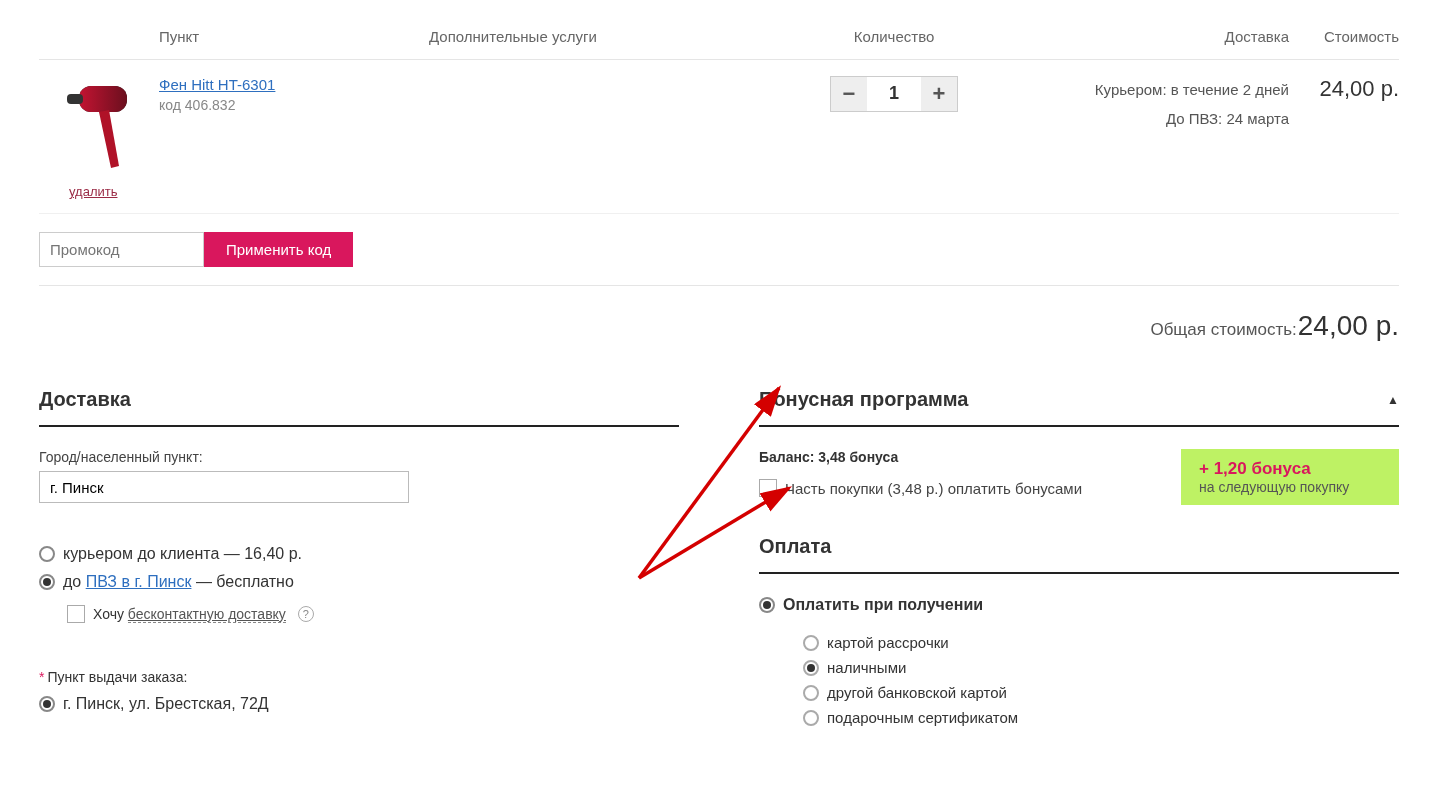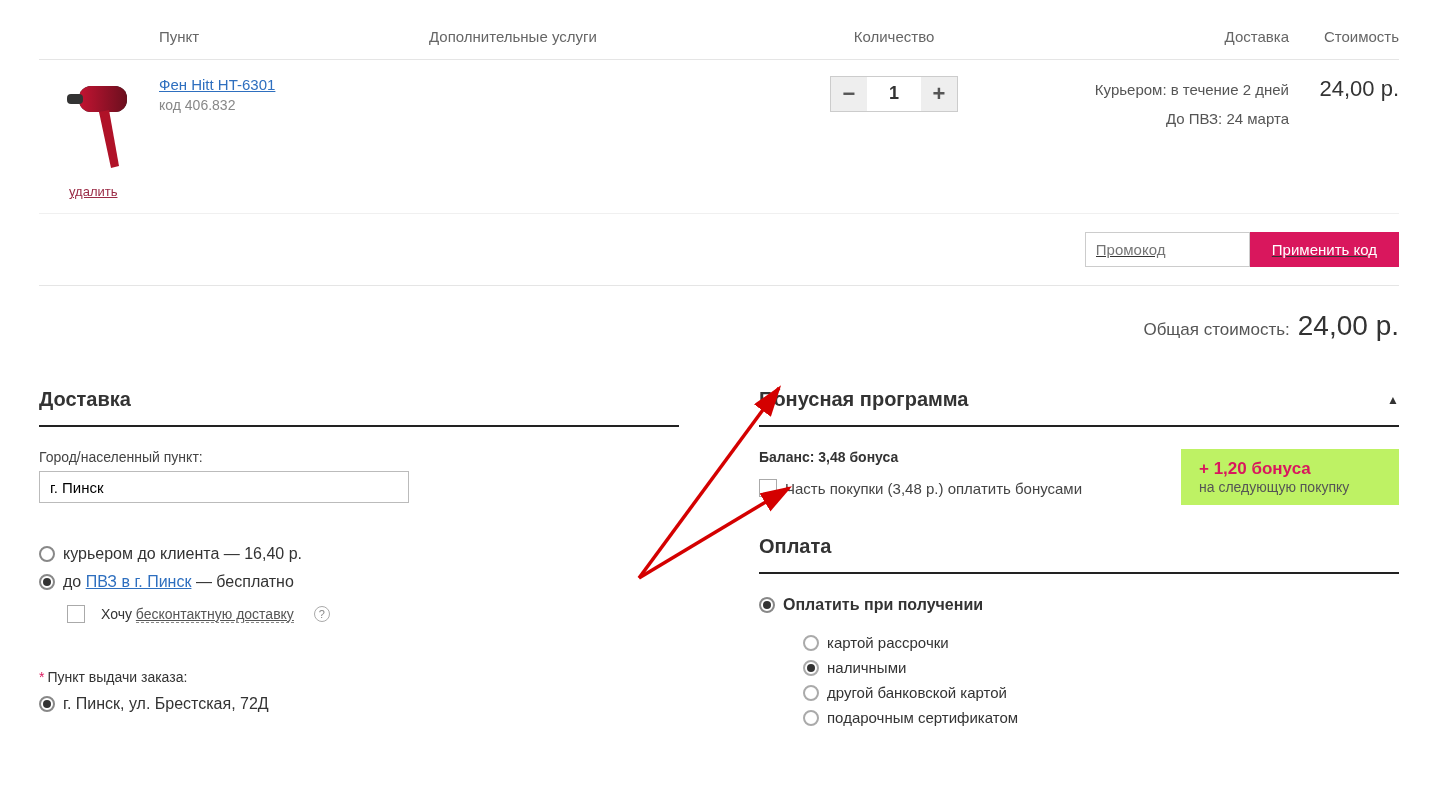--- a/index.html
+++ b/index.html
@@ -21,26 +21,26 @@
   .prod-code { color:#888; margin-top:4px; }
   .remove { color:#9a2a45; font-size:13px; margin-top:8px; margin-left:30px; display:inline-block; }
 
   .qty-box { display:inline-flex; border:1px solid #ccc; height:36px; }
   .qty-btn { width:36px; background:#eee; font-size:22px; font-weight:bold; color:#555; border:none; cursor:pointer; }
   .qty-val { width:54px; text-align:center; font-size:18px; font-weight:bold; padding-top:6px; }
   .deliv-text { color:#555; text-align:right; line-height:1.9; font-size:15px; }
   .price { font-size:22px; text-align:right; }
 
   
-  .promo-row { display:flex; justify-content:flex-end; padding:18px 0; border-bottom:1px solid #e5e5e5;text-decoration:underline; }
+  .promo-row { display:flex; justify-content:flex-start; padding:18px 0; border-bottom:1px solid #e5e5e5; }
   .promo-input { width:165px; height:35px; padding:0 10px; border:1px solid #ccc; color:#888; font-size:15px;}
   .promo-btn { height:35px; padding:0 22px; background:#d9175d; color:#fff; border:none; font-size:15px; cursor:pointer; }
 
   
-  .total-row { display:flex; justify-content:flex-end; align-items:baseline; gap:8px; padding:24px 0 46px; }
+  .total-row { display:flex; justify-content:flex-end; align-items:baseline; gap:1px; padding:24px 0 46px; }
   .total-label { color:#555; font-size:17px;}
   .total-val { font-size:28px; }
 
   
   .lower { display:flex; gap:80px; position:relative; }
   .lcol  { width:640px; }
   .rcol  { flex:1; }
 
   .sec-title { font-size:20px; font-weight:bold; padding-bottom:14px; border-bottom:2px solid #222; margin-bottom:22px; }
   .sec-title.collapsible { display:flex; justify-content:space-between; align-items:center; cursor:pointer;}
@@ -49,21 +49,21 @@
   .field-label { color:#444; margin-bottom:6px;}
   .text-input { width:370px; height:32px; border:1px solid #bbb; padding:0 10px; font-size:15px; }
 
   .radio-list { margin-top:42px; }
   .opt { display:flex; align-items:center; gap:8px; margin-bottom:10px; font-size:16px;}
   .opt .fake-radio { width:16px; height:16px; border:2px solid #888; border-radius:50%; position:relative; flex-shrink:0;}
   .opt.selected .fake-radio::after{ content:""; position:absolute; inset:2px; border-radius:50%; background:#333;}
   .link-in-opt { color:#2e6fbf; text-decoration:underline; }
   .bold { font-weight:normal; }
 
-  .sub-check { margin:14px 0 0 28px; display:flex; align-items:center; gap:16px;}
+  .sub-check { margin:14px 0 0 28px; display:flex; align-items:center; gap:8px;}
   .fake-check { width:18px; height:18px; border:1px solid #aaa; flex-shrink:0;}
   .dashed-link { color:#555; border-bottom:1px dashed #888;}
   .help-ico { width:16px; height:16px; border:1px solid #aaa; border-radius:50%; color:#888; font-size:11px; display:inline-flex; align-items:center; justify-content:center; margin-left:4px;}
 
   .star { color:#d9175d; margin-right:3px;}
   .pickup-block { margin-top:46px; }
   .pickup-label { margin-bottom:10px;}
 
   
   .bonus-head { display:flex; justify-content:space-between; align-items:flex-start; margin-bottom:18px;}

